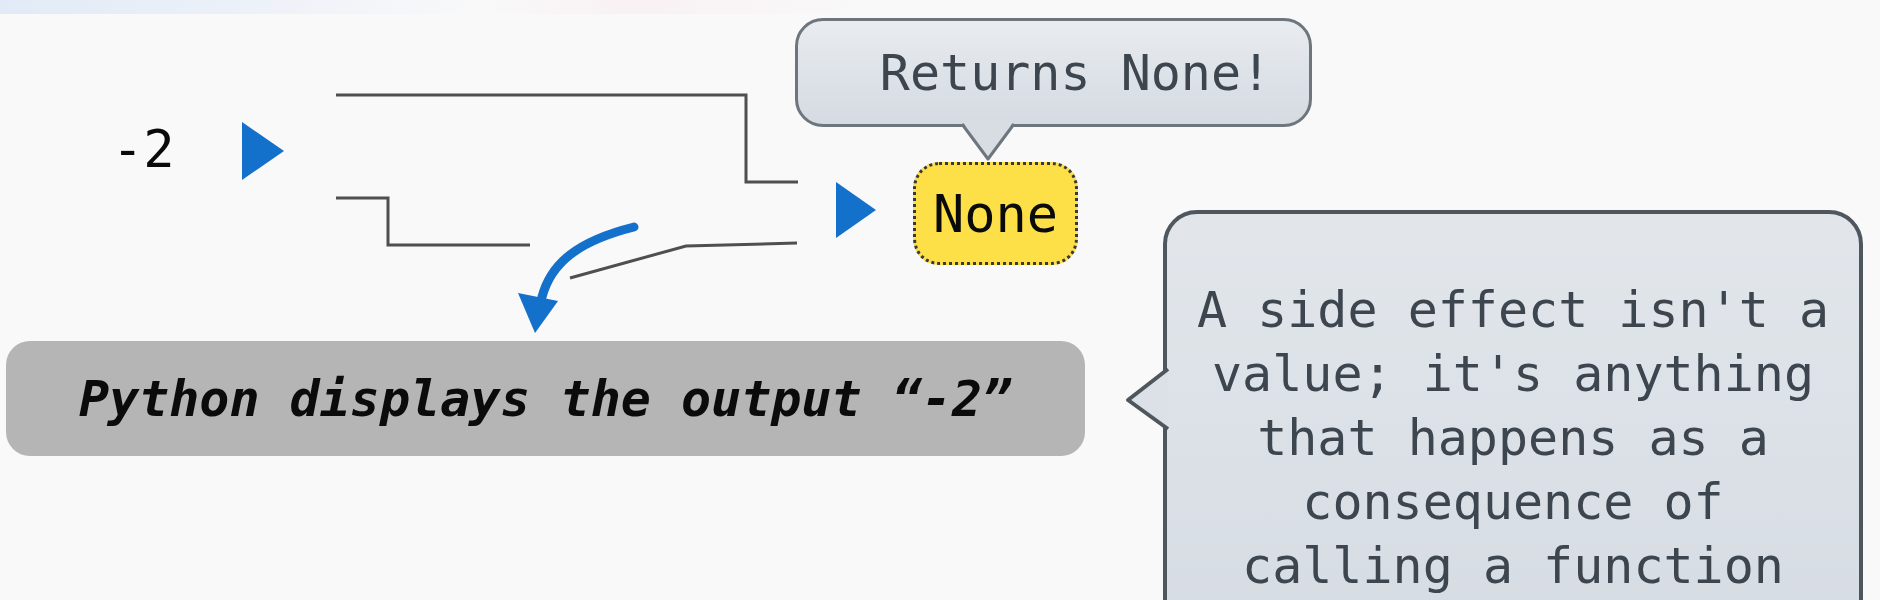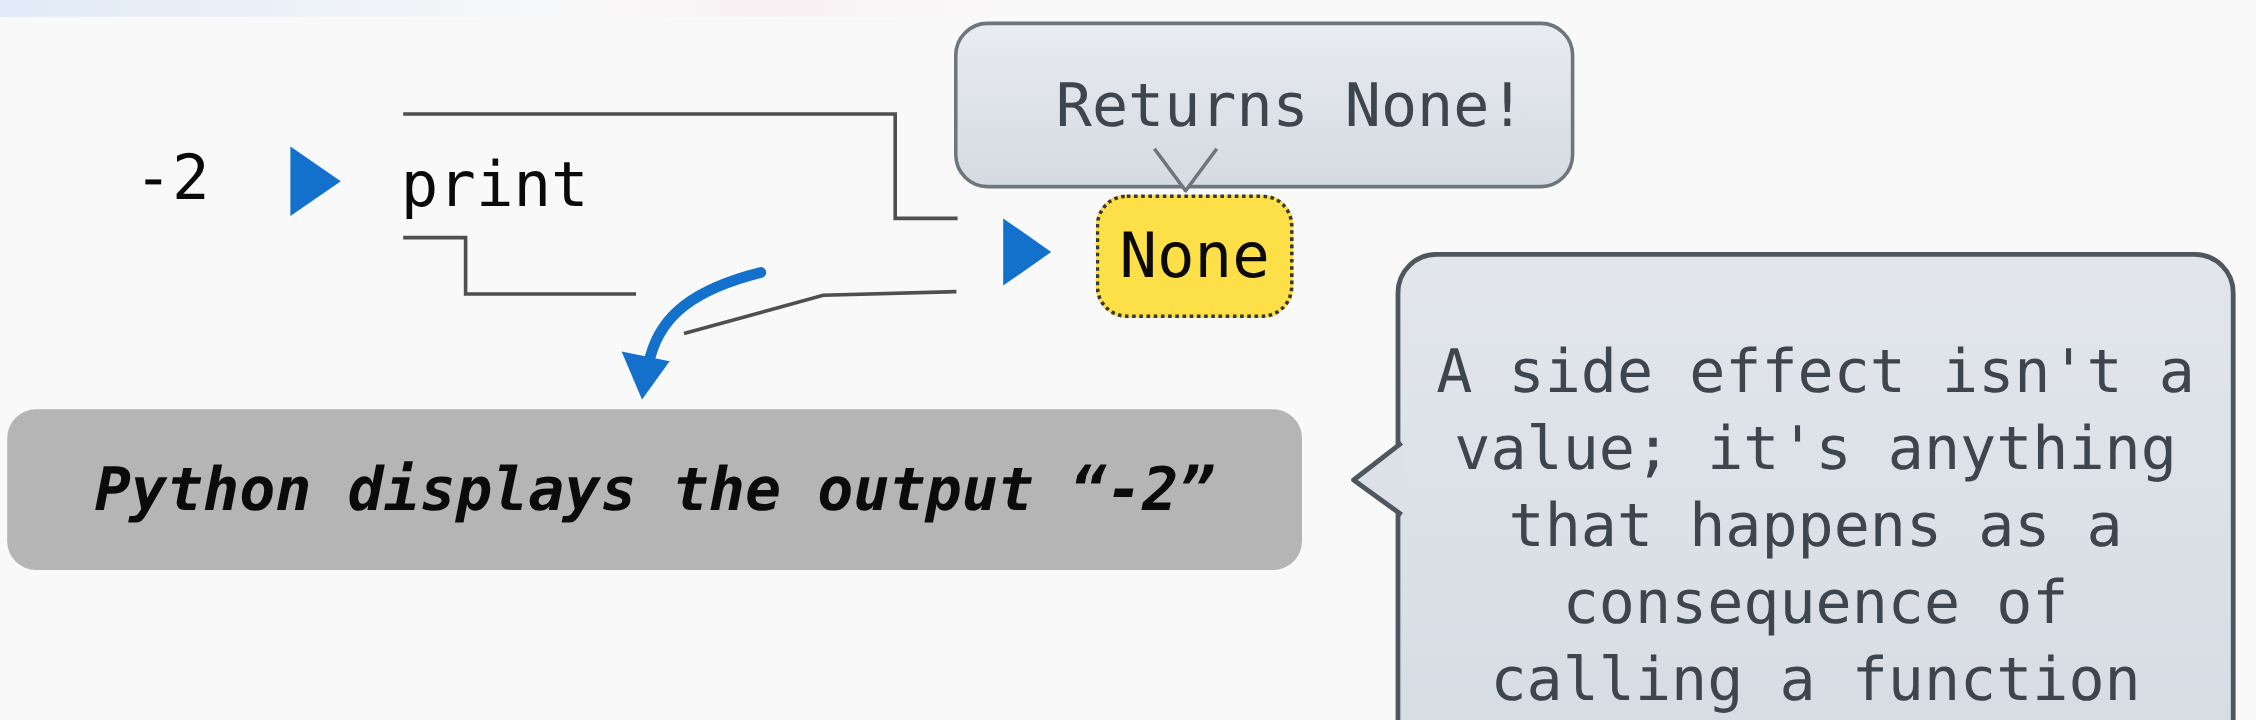--- a/index.html
+++ b/index.html
@@ -40,21 +40,21 @@
     position: absolute;
     box-sizing: border-box;
     display: flex;
     align-items: center;
     justify-content: center;
     text-align: center;
     color: #3d454e;
   }
   .returns-bubble {
     left: 795px; top: 18px;
-    width: 517px; height: 139px;
+    width: 517px; height: 109px;
     background: linear-gradient(180deg, #e9ecf0 0%, #dde2e8 55%, #d6dbe2 100%);
     border: 3px solid #6d757d;
     border-radius: 28px;
     font-size: 50px;
     padding-left: 44px;
   }
   .side-effect-bubble {
     left: 1163px; top: 210px;
     width: 700px; height: 456px;
     background: linear-gradient(180deg, #e2e6eb 0%, #dae0e6 60%, #d5dbe2 100%);
@@ -75,21 +75,21 @@
     display: flex;
     align-items: center;
     justify-content: center;
     font-size: 52px;
     color: #0a0a0a;
   }
   .output-box {
     position: absolute;
     box-sizing: border-box;
     left: 6px; top: 341px;
-    width: 1079px; height: 134px;
+    width: 1079px; height: 115px;
     background: #b5b5b5;
     border-radius: 24px;
     display: flex;
     align-items: center;
     justify-content: center;
     font-size: 50px;
     font-style: italic;
     font-weight: bold;
     color: #0b0b0b;
     white-space: nowrap;
@@ -102,21 +102,20 @@
   }
 </style>
 </head>
 <body>
 
 <div class="stage">
 
   <div class="top-tint"></div>
 
   <span class="code-text operand">-2</span>
-  <span class="code-text operator">print</span>
 
   <div class="bubble returns-bubble">
     <span>Returns None!</span>
   </div>
 
   <div class="none-box">
     <span>None</span>
   </div>
 
   <div class="output-box">

